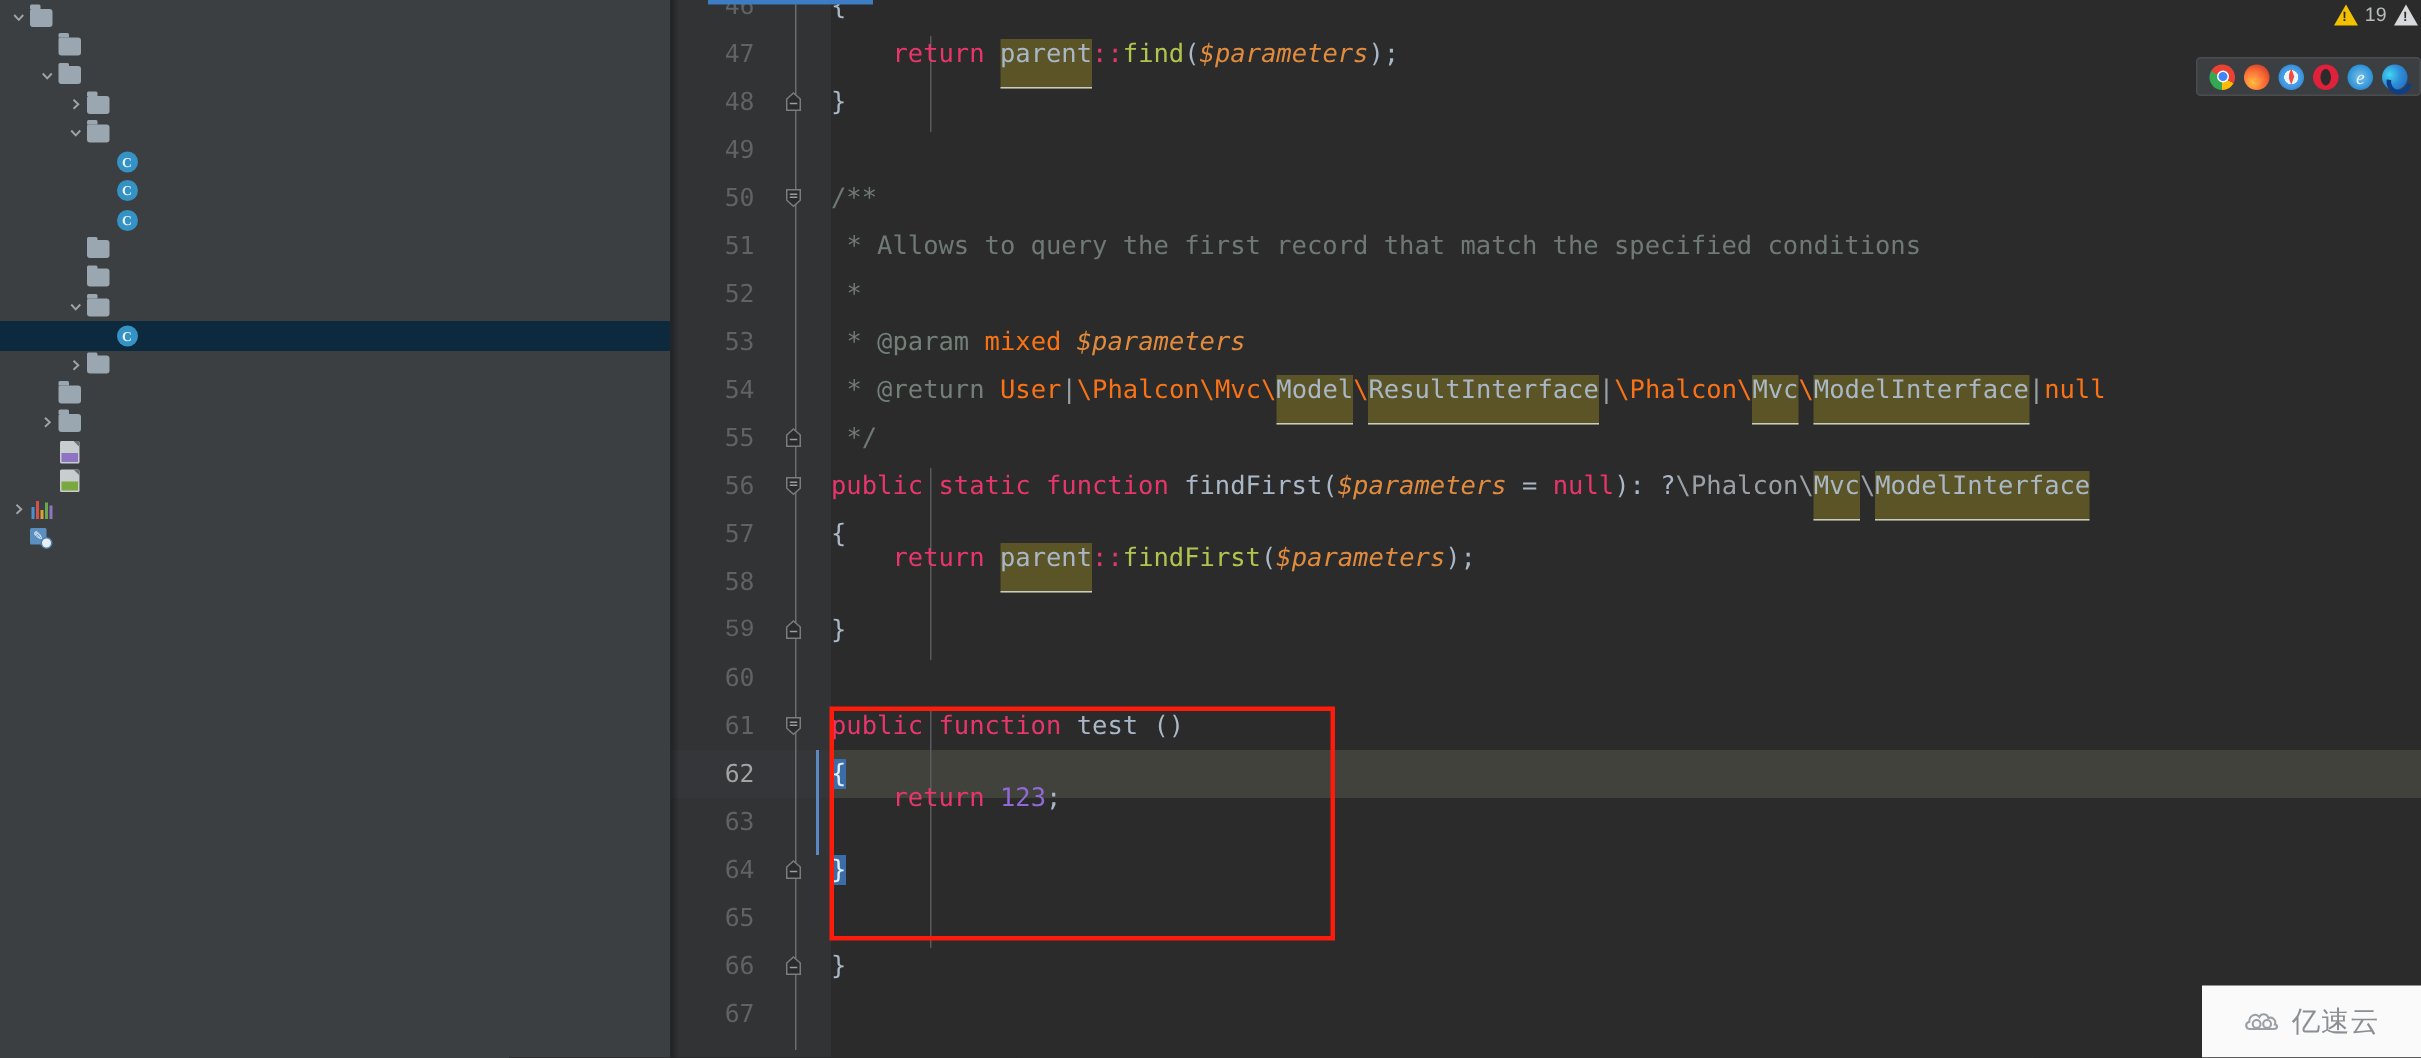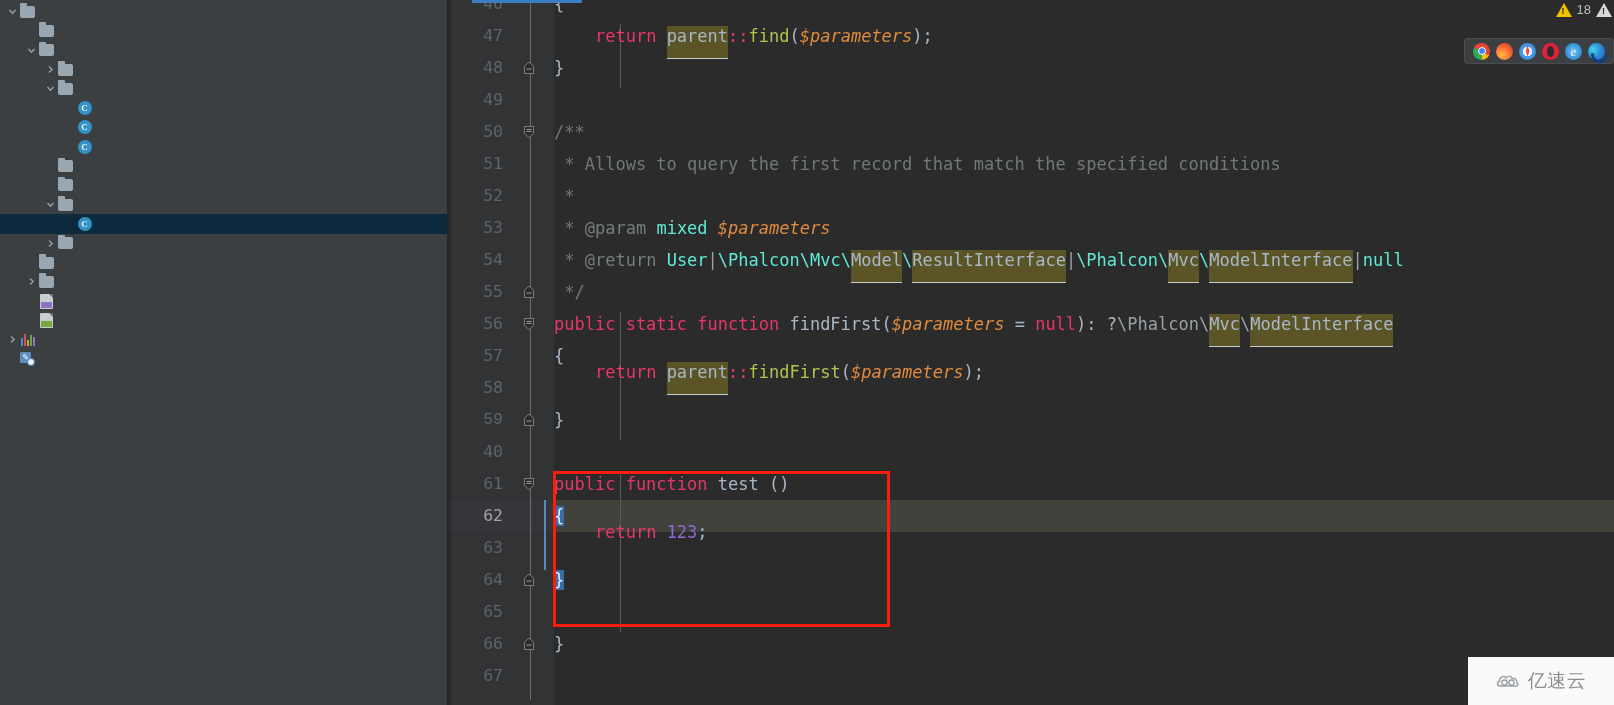--- a/index.html
+++ b/index.html
@@ -213,21 +213,21 @@
     height: 32px;
     background: #35363a;
   }
   .pink  { color: #e8366a; }
   .id    { color: #a9b7c6; }
   .fn    { color: #b2c44e; }
   .var   { color: #e08b3d; font-style: italic; }
   .num   { color: #8f6ad4; }
   .cmt   { color: #6f7a75; }
   .cmt2  { color: #737f79; }
-  .cmtw  { color: #5eead4; }
+  .cmtw  { color: #f97316; }
   .punc  { color: #a9b7c6; }
   .grey  { color: #9aa1a5; }
 
   .hl {
     background: #5b5427;
     border-bottom: 1px solid #c9cdc6;
     padding-bottom: 12px;
   }
 
   .selbrace {
@@ -655,21 +655,21 @@
         <div class="lnum" style="top: 372px;">58</div>
         <div class="codeline" style="top: 356px;">    <span class="pink">return</span> <span class="hl">parent</span><span class="pink">::</span><span class="fn">findFirst</span><span class="punc">(</span><span class="var">$parameters</span><span class="punc">);</span></div>
         <div class="lnum" style="top: 404px; font-family: Liberation Mono, monospace;">59</div>
         <div class="fold" style="top: 412px;">
           <svg width="16" height="16" viewBox="0 0 16 16">
             <path d="M8 2 l4.5 4 v7.5 h-9 v-7.5 z" fill="#2b2b2b" stroke="#7a7d7e" stroke-width="1"></path>
             <path d="M5.5 9 h5" stroke="#9a9d9e" stroke-width="1"></path>
           </svg>
         </div>
         <div class="codeline" style="top: 404px;"><span class="punc">}</span></div>
-        <div class="lnum" style="top: 436px;">40</div>
+        <div class="lnum" style="top: 436px;">60</div>
         <div class="codeline" style="top: 436px;"></div>
         <div class="lnum" style="top: 468px;">61</div>
         <div class="fold" style="top: 476px;">
           <svg width="16" height="16" viewBox="0 0 16 16">
             <path d="M3.5 2.5 h9 v7 l-4.5 4 l-4.5 -4 z" fill="#2b2b2b" stroke="#7a7d7e" stroke-width="1"></path>
             <path d="M5.5 5.5 h5 M5.5 7.5 h5" stroke="#9a9d9e" stroke-width="1"></path>
           </svg>
         </div>
         <div class="codeline" style="top: 468px;"><span class="pink">public function</span> <span class="id">test</span> <span class="punc">()</span></div>
         <div class="lnum cur" style="top: 500px;">62</div>
@@ -695,21 +695,21 @@
         </div>
         <div class="codeline" style="top: 628px;"><span class="punc">}</span></div>
         <div class="lnum" style="top: 660px;">67</div>
         <div class="codeline" style="top: 660px;"></div>
       </div>
 
     <div class="annot-rect" id="annot-rect" style="left: 106px; top: 471px; width: 337px; height: 156px; border-color: rgb(252, 28, 11);"></div>
 
     <div class="warn-strip">
       <span class="tri"></span>
-      <span>18</span>
+      <span>19</span>
       <span class="tri grey"></span>
     </div>
 
     <div class="browser-bar" id="browser-bar">
         <span class="bicon b-chrome"></span>
         <span class="bicon b-firefox"></span>
         <span class="bicon b-safari"></span>
         <span class="bicon b-opera"></span>
         <span class="bicon b-ie"></span>
         <span class="bicon b-edge"></span>

